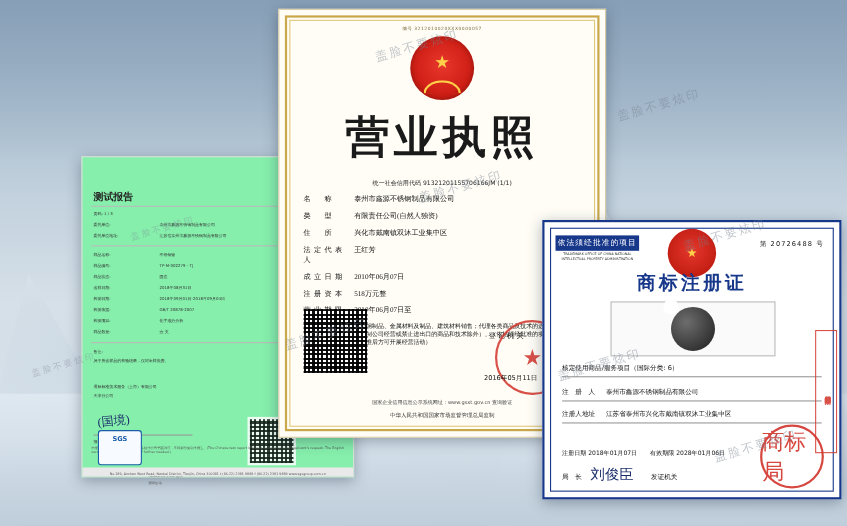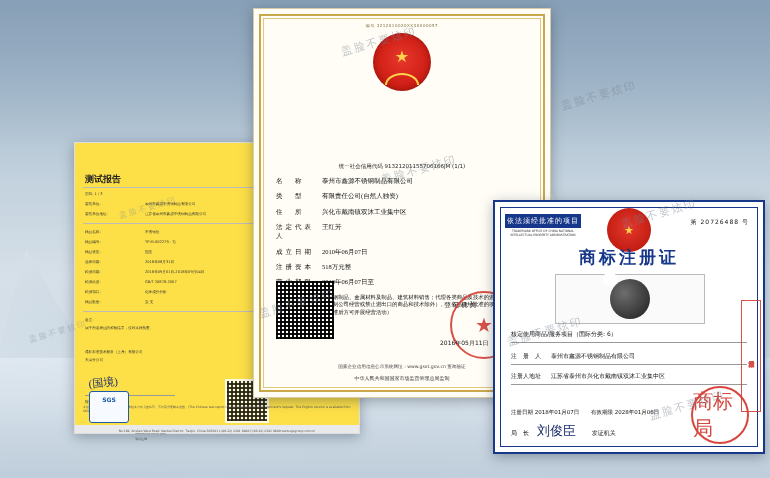--- a/index.html
+++ b/index.html
@@ -38,21 +38,21 @@
   #bg .snowfield{
     position:absolute;left:0;right:0;bottom:0;height:120px;
     background:linear-gradient(to bottom,rgba(235,242,248,.5),rgba(190,205,218,.9));
   }
 
   
   .doc{position:absolute;background:#fff;box-shadow:0 3px 12px rgba(20,35,55,.35);}
   .tinytext{font-size:3px;line-height:4px;color:#555;}
 
   
-  #sgs{left:74px;top:142px;width:246px;height:290px;background:#fde047;border:1px solid #ddd;padding-left:38px;}
+  #sgs{left:74px;top:142px;width:246px;height:290px;background:#86efac;border:1px solid #ddd;}
   #sgs .sgs-logo{position:absolute;right:10px;top:6px;font-size:15px;font-weight:bold;
     letter-spacing:1px;color:#111;font-family:"Liberation Serif",serif;}
   #sgs .sgs-logo::after{content:"";position:absolute;left:0;right:0;bottom:-2px;height:2px;background:#111;}
   #sgs .title{position:absolute;left:10px;top:30px;font-size:9px;font-weight:bold;color:#222;}
   #sgs .rep-no{position:absolute;right:10px;top:32px;font-size:4px;color:#333;}
   #sgs .hr{position:absolute;left:8px;right:8px;height:1px;background:#bbb;}
   #sgs .kv{position:absolute;font-size:3.6px;line-height:6px;color:#333;}
   #sgs .qr{position:absolute;left:150px;top:236px;width:40px;height:40px;
     background:
       repeating-linear-gradient(90deg,#222 0 2px,#fff 2px 4px),
@@ -211,20 +211,21 @@
 <div class="doc" id="lic">
   <div class="frame"></div>
   <div class="frame2"></div>
   <div class="code">编号 3212010020XXX0000057</div>
 
   <div class="emblem">
     <div class="star">★</div>
     <div class="gear"></div>
   </div>
 
+  <h1>营业执照</h1>
   <div class="uscc">
     <span>统一社会信用代码</span>
     <span>91321201155706166JM</span>
     <span>(1/1)</span>
   </div>
 
   <div class="rows">
     <div class="row">
       <span class="lab">名　称</span>
       <span class="val">泰州市鑫源不锈钢制品有限公司</span>

